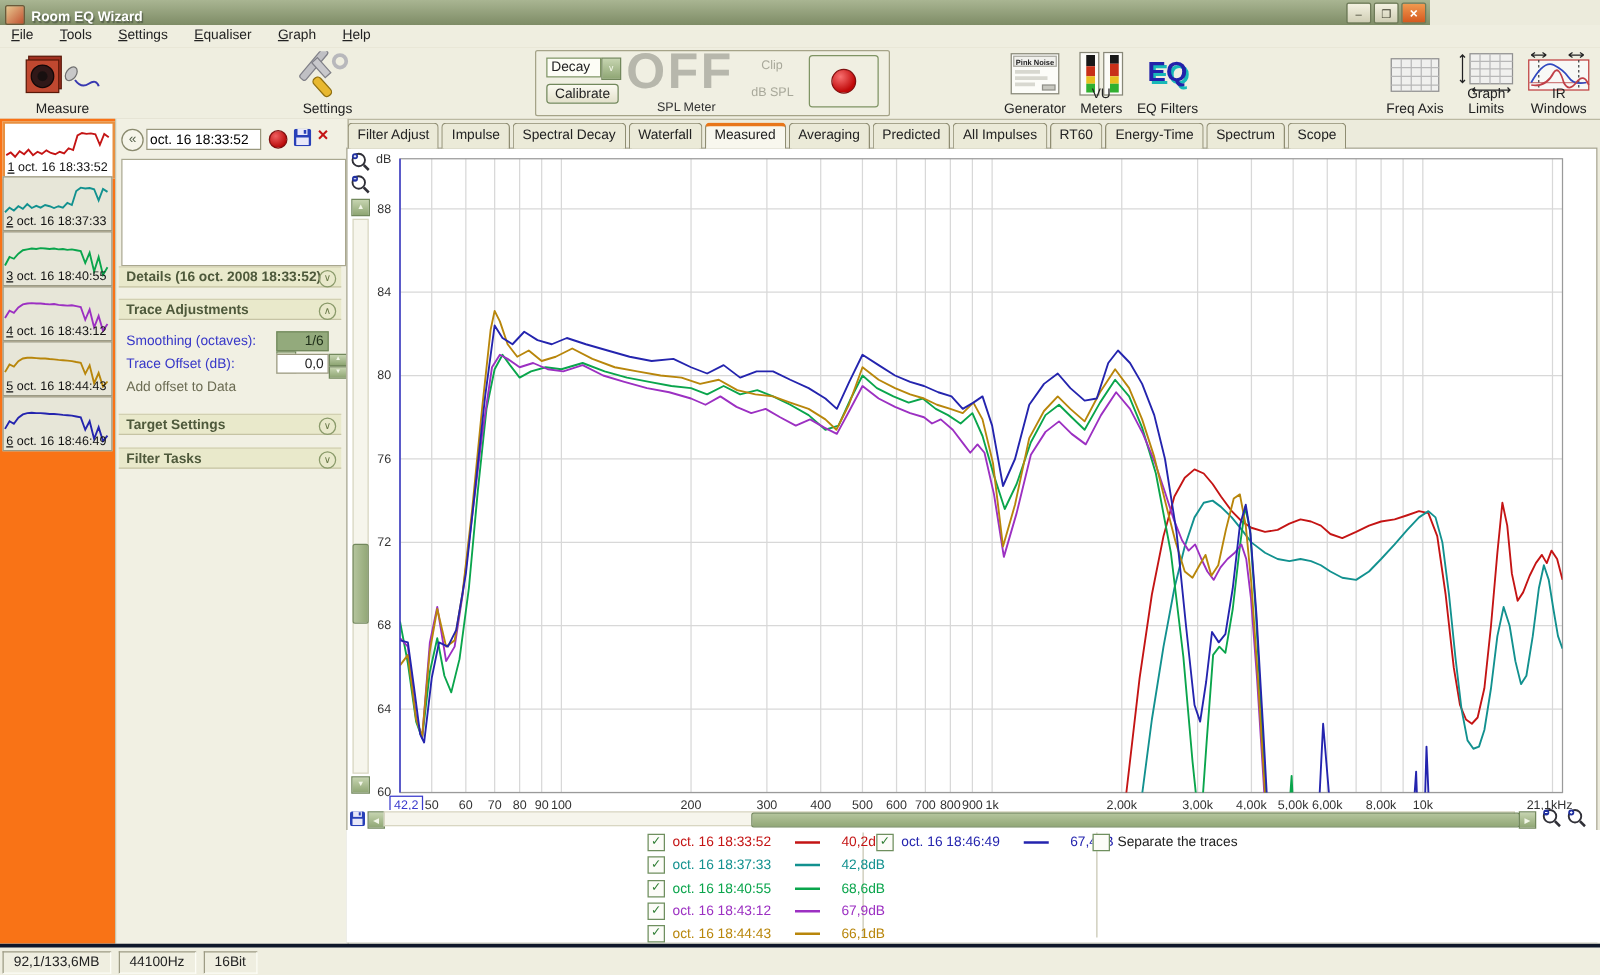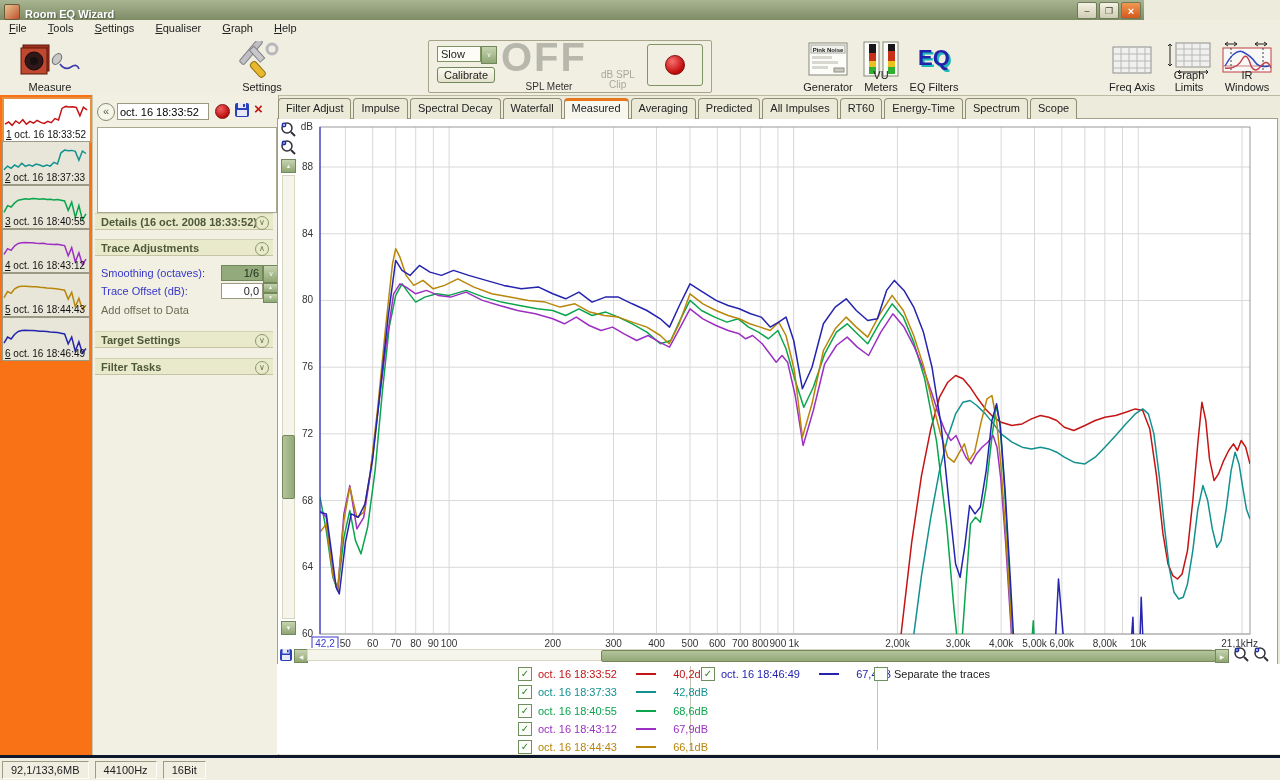--- a/index.html
+++ b/index.html
@@ -18,21 +18,21 @@
   
   .toolbar{position:absolute;left:0;top:38px;width:1280px;height:57px;background:#EFEEE0;border-bottom:1px solid #BBB9A2;}
   .tbk{position:absolute;top:2px;text-align:center;}
   .tbk .lbl{position:absolute;left:0;right:0;bottom:0;font-size:11px;color:#222;}
   .splgroup{position:absolute;left:428px;top:2px;width:282px;height:51px;border:1px solid #A5A388;background:#F0EFE2;border-radius:2px;}
   .ddbox{position:absolute;display:flex;}
   .ddval{background:#FDFDF6;border:1px solid #7F9464;height:14px;line-height:14px;padding:0 3px;}
   .ddbtn{width:14px;height:16px;background:linear-gradient(#C6D4B0,#8FA674);border:1px solid #72885C;color:#F2F6E8;font-size:7px;display:flex;align-items:center;justify-content:center;}
   .btn{display:inline-block;border:1px solid #72885C;border-radius:3px;background:linear-gradient(#FBFAF0,#E3E1CC);padding:1px 6px;}
   .offtxt{position:absolute;left:72px;top:-6px;font-size:40px;font-weight:bold;color:#B7B7AC;letter-spacing:2px;}
-  .cliptxt{position:absolute;left:180px;top:6px;color:#A8A89A;font-size:10px;margin-top:32px;}
+  .cliptxt{position:absolute;left:180px;top:6px;color:#A8A89A;font-size:10px;}
   .dbspltxt{position:absolute;left:172px;top:28px;color:#A8A89A;font-size:10px;}
   .ledbox{position:absolute;left:218px;top:3px;width:54px;height:40px;border:1px solid #7F9464;border-radius:3px;background:#F0EFE2;display:flex;align-items:center;justify-content:center;}
   .led{width:18px;height:18px;border-radius:50%;background:radial-gradient(circle at 35% 30%,#F87070,#C00808 70%);border:1px solid #801010;}
   .splmeterlbl{position:absolute;left:40px;bottom:0px;width:160px;text-align:center;font-size:10px;color:#333;}
   
   .sidebar{position:absolute;left:0;top:95px;width:92px;height:660px;background:#f97316;text-decoration:underline;}
   .thumb{position:absolute;left:2px;width:86px;height:42px;background:#E7E6D8;border:1px solid #9B9A85;}
   .thumb.sel{border:2px solid #E89040;background:#FFFFFF;}
   .thumb svg{position:absolute;left:0;top:0;}
   .thumb .tlabel{position:absolute;left:2px;bottom:1px;font-size:10px;color:#111;white-space:nowrap;}
@@ -40,21 +40,21 @@
   
   .sidepanel{position:absolute;left:92px;top:95px;width:185px;height:660px;background:#F1F0E3;border-left:1px solid #C9C7B0;border-right:1px solid #A9A78F;}
   .roundbtn{position:absolute;width:16px;height:16px;border:1px solid #8A8A6E;border-radius:50%;background:#F6F5EA;text-align:center;line-height:14px;color:#55604A;font-size:11px;}
   .namefield{position:absolute;left:24px;top:8px;width:86px;height:15px;border:1px solid #9A987E;background:#fff;font-family:"Liberation Sans",sans-serif;font-size:11px;padding:0 2px;}
   .reddot{position:absolute;width:13px;height:13px;border-radius:50%;background:radial-gradient(circle at 35% 30%,#F06060,#B80808 75%);border:1px solid #801010;}
   .redx{position:absolute;color:#C41414;font-weight:bold;font-size:15px;}
   .notes{position:absolute;left:4px;top:32px;width:174px;height:80px;background:#fff;border:1px solid #A9A78F;resize:none;}
   .sechead{position:absolute;left:2px;width:178px;height:17px;background:#E9E9CB;border-top:1px solid #D2D0B2;border-bottom:1px solid #C6C4A4;color:#4E593B;font-weight:bold;line-height:17px;padding-left:6px;box-sizing:border-box;}
   .sechead .chev{position:absolute;right:4px;top:2px;width:12px;height:12px;border:1px solid #8A9A6A;border-radius:50%;color:#6A7A4A;font-size:8px;line-height:11px;text-align:center;font-weight:normal;}
   .bluelbl{position:absolute;color:#3636C8;}
-  .smoothsel{position:absolute;left:128px;display:flex;}
+  .smoothsel{position:absolute;left:128px;display:flex;flex-direction:column;}
   .smoothval{width:34px;height:14px;background:#93AA7C;border:1px solid #72885C;color:#20301A;text-align:right;padding:0 3px;line-height:14px;}
   .spinner{position:absolute;left:128px;display:flex;}
   .spinval{width:34px;height:14px;background:#fff;border:1px solid #9A987E;text-align:right;padding:0 3px;line-height:14px;}
   .spinbtns{display:flex;flex-direction:column;}
   .spinbtns div{width:13px;height:8px;background:linear-gradient(#C6D4B0,#8FA674);border:1px solid #72885C;color:#F2F6E8;font-size:5px;line-height:7px;text-align:center;}
   .graylink{position:absolute;color:#6B6B52;}
   
   .main{position:absolute;left:277px;top:95px;width:1003px;height:660px;}
   .content{position:absolute;left:0;top:23px;width:1001px;height:636px;background:#fff;border:1px solid #A3A18A;box-sizing:border-box;}
   .tabs{position:absolute;left:1px;top:3px;height:21px;display:flex;}
@@ -124,21 +124,21 @@
         <rect x="6" y="4" width="6" height="30" rx="2" fill="#C0C0C4" stroke="#808088" transform="rotate(40 22 19)"></rect>
         <circle cx="33" cy="8" r="5" fill="none" stroke="#B8B8BC" stroke-width="3"></circle>
         <rect x="20" y="4" width="6" height="16" fill="#C8C8CC" stroke="#808088" transform="rotate(-42 22 19)"></rect>
         <rect x="14" y="18" width="7" height="18" rx="3" fill="#E8B830" stroke="#907010" transform="rotate(-42 20 26)"></rect>
       </svg>
       <div class="lbl">Settings</div>
     </div>
 
     <div class="splgroup">
       <div class="ddbox" style="left:8px;top:5px;">
-        <span class="ddval" style="width:36px;">Slow</span>
+        <span class="ddval" style="width:36px;">Decay</span>
         <span class="ddbtn">∨</span>
       </div>
       <div class="btn" style="position:absolute;left:8px;top:26px;">Calibrate</div>
       <div class="offtxt">OFF</div>
       <div class="cliptxt">Clip</div>
       <div class="dbspltxt">dB SPL</div>
       <div class="ledbox">
           <div class="led"></div>
         </div>
       <div class="splmeterlbl">SPL Meter</div>

